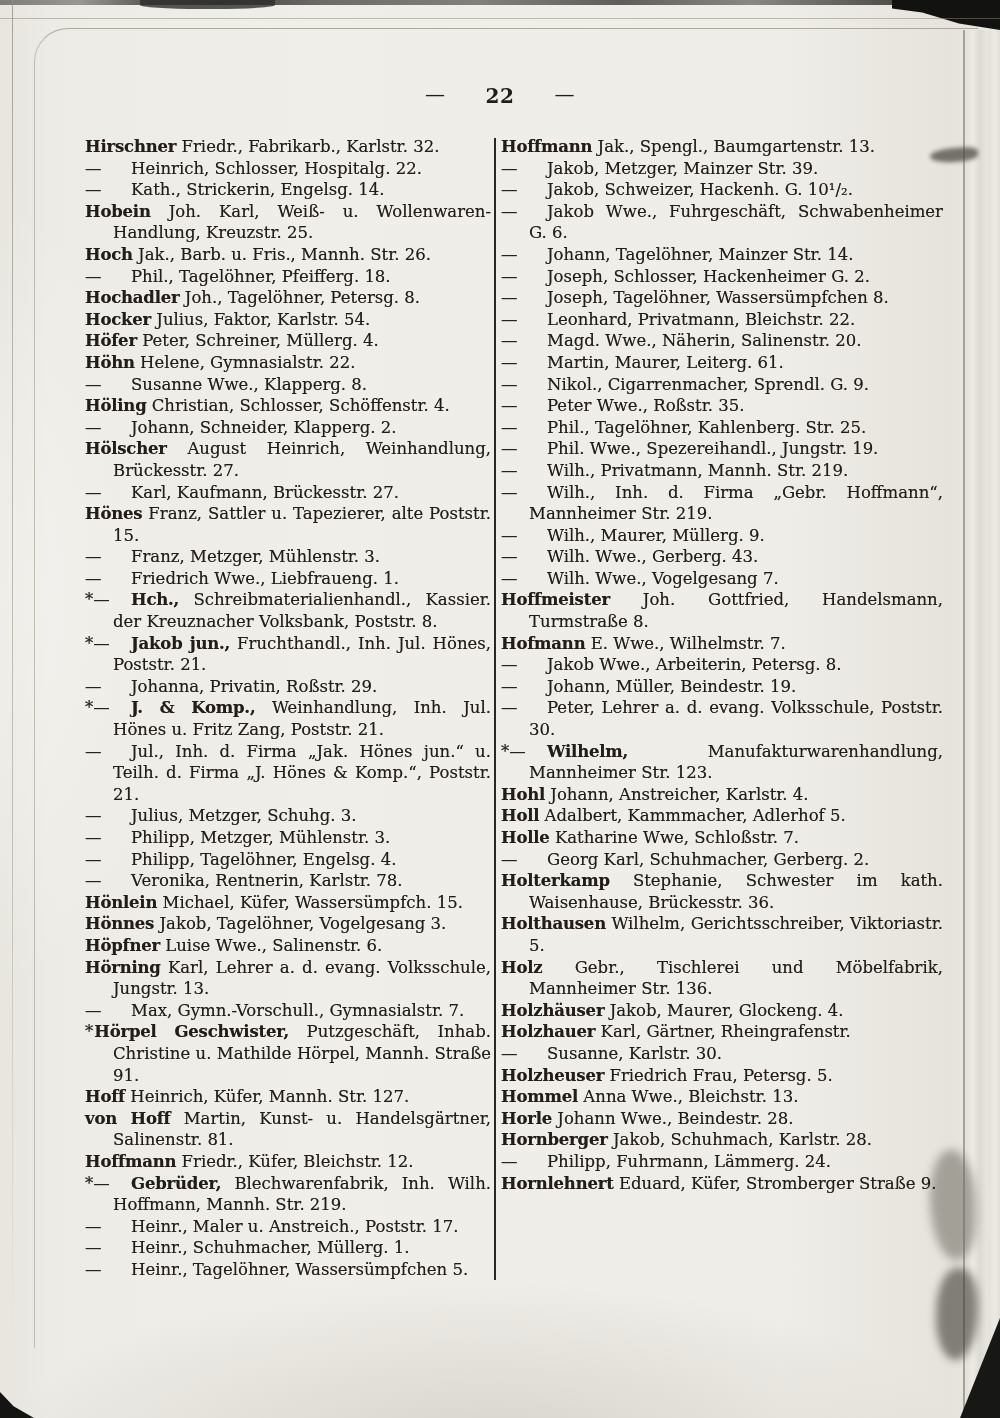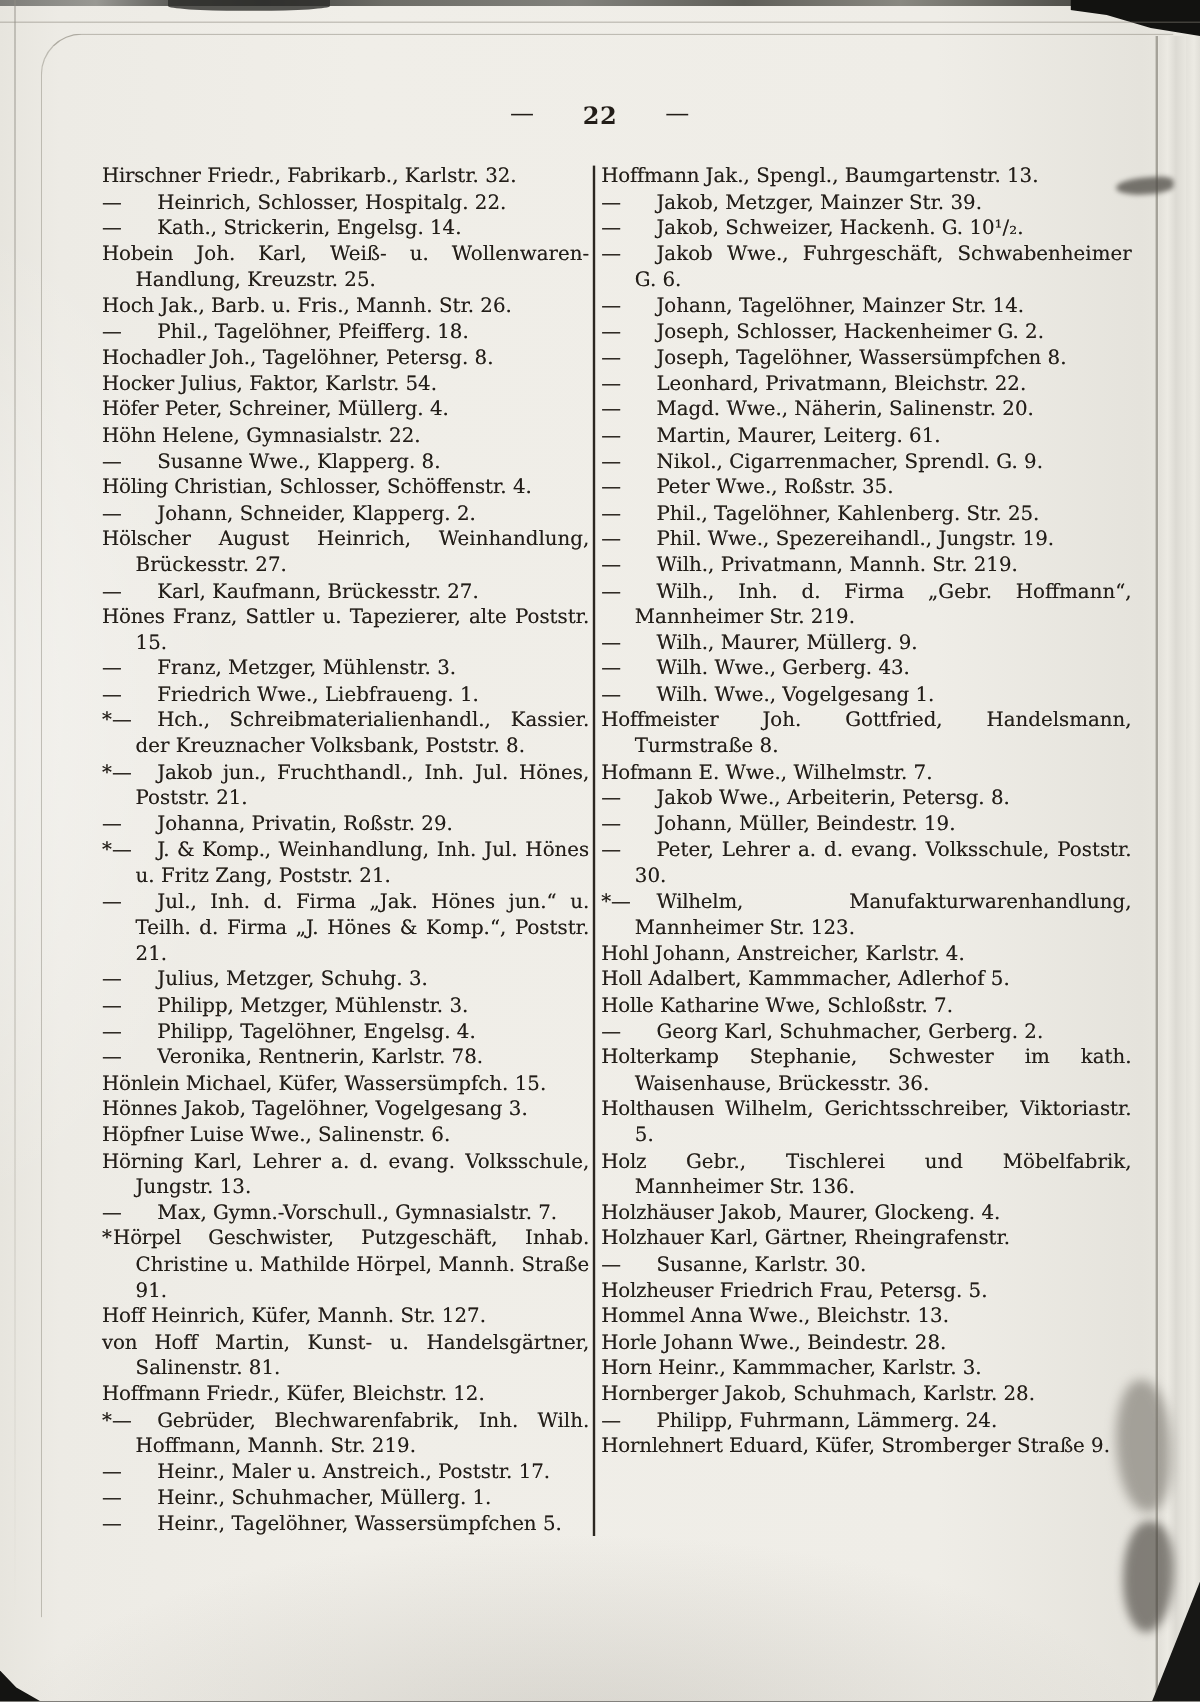--- a/index.html
+++ b/index.html
@@ -48,21 +48,21 @@
     font-size:20px;font-weight:bold;letter-spacing:.5px;}
   .header .dash{font-weight:normal;transform:translateY(-2px);}
   
   .columns{position:absolute;left:85px;top:136px;width:858px;display:flex;}
   .col{font-size:16.5px;line-height:21.6px;text-align:justify;}
   .col-left{width:406px;}
   .divider{width:2px;background:#2b2721;margin:2px 5px 0 3px;}
   .col-right{flex:1;}
   .entry{padding-left:28px;text-indent:-28px;
     text-shadow:0 0 .5px rgba(35,28,20,.55);}
-  .entry b{font-weight:normal;letter-spacing:-.2px;}
+  .entry b{font-weight:bold;letter-spacing:-.2px;}
   .prefix{display:inline-block;text-indent:0;}
   .prefix.dash{width:46px;}
   .prefix.star-only{margin-right:1px;}
 </style>
 </head>
 <body>
 
 <div class="page" style="--ink: #221d18;">
 
   <div class="art top-strip"></div>
@@ -141,40 +141,39 @@
         <div class="entry"><span class="prefix dash">—</span><span>Magd. Wwe., Näherin, Salinenstr. 20.</span></div>
         <div class="entry"><span class="prefix dash">—</span><span>Martin, Maurer, Leiterg. 61.</span></div>
         <div class="entry"><span class="prefix dash">—</span><span>Nikol., Cigarrenmacher, Sprendl. G. 9.</span></div>
         <div class="entry"><span class="prefix dash">—</span><span>Peter Wwe., Roßstr. 35.</span></div>
         <div class="entry"><span class="prefix dash">—</span><span>Phil., Tagelöhner, Kahlenberg. Str. 25.</span></div>
         <div class="entry"><span class="prefix dash">—</span><span>Phil. Wwe., Spezereihandl., Jungstr. 19.</span></div>
         <div class="entry"><span class="prefix dash">—</span><span>Wilh., Privatmann, Mannh. Str. 219.</span></div>
         <div class="entry"><span class="prefix dash">—</span><span>Wilh., Inh. d. Firma „Gebr. Hoffmann“, Mannheimer Str. 219.</span></div>
         <div class="entry"><span class="prefix dash">—</span><span>Wilh., Maurer, Müllerg. 9.</span></div>
         <div class="entry"><span class="prefix dash">—</span><span>Wilh. Wwe., Gerberg. 43.</span></div>
-        <div class="entry"><span class="prefix dash">—</span><span>Wilh. Wwe., Vogelgesang 1.</span></div>
+        <div class="entry"><span class="prefix dash">—</span><span>Wilh. Wwe., Vogelgesang 7.</span></div>
         <div class="entry"><b>Hoffmeister</b> <span>Joh. Gottfried, Handelsmann, Turmstraße 8.</span></div>
         <div class="entry"><b>Hofmann</b> <span>E. Wwe., Wilhelmstr. 7.</span></div>
         <div class="entry"><span class="prefix dash">—</span><span>Jakob Wwe., Arbeiterin, Petersg. 8.</span></div>
         <div class="entry"><span class="prefix dash">—</span><span>Johann, Müller, Beindestr. 19.</span></div>
         <div class="entry"><span class="prefix dash">—</span><span>Peter, Lehrer a. d. evang. Volksschule, Poststr. 30.</span></div>
         <div class="entry"><span class="prefix dash">*—</span><b>Wilhelm,</b> <span>Manufakturwarenhandlung, Mannheimer Str. 123.</span></div>
         <div class="entry"><b>Hohl</b> <span>Johann, Anstreicher, Karlstr. 4.</span></div>
         <div class="entry"><b>Holl</b> <span>Adalbert, Kammmacher, Adlerhof 5.</span></div>
         <div class="entry"><b>Holle</b> <span>Katharine Wwe, Schloßstr. 7.</span></div>
         <div class="entry"><span class="prefix dash">—</span><span>Georg Karl, Schuhmacher, Gerberg. 2.</span></div>
         <div class="entry"><b>Holterkamp</b> <span>Stephanie, Schwester im kath. Waisenhause, Brückesstr. 36.</span></div>
         <div class="entry"><b>Holthausen</b> <span>Wilhelm, Gerichtsschreiber, Viktoriastr. 5.</span></div>
         <div class="entry"><b>Holz</b> <span>Gebr., Tischlerei und Möbelfabrik, Mannheimer Str. 136.</span></div>
         <div class="entry"><b>Holzhäuser</b> <span>Jakob, Maurer, Glockeng. 4.</span></div>
         <div class="entry"><b>Holzhauer</b> <span>Karl, Gärtner, Rheingrafenstr.</span></div>
         <div class="entry"><span class="prefix dash">—</span><span>Susanne, Karlstr. 30.</span></div>
         <div class="entry"><b>Holzheuser</b> <span>Friedrich Frau, Petersg. 5.</span></div>
         <div class="entry"><b>Hommel</b> <span>Anna Wwe., Bleichstr. 13.</span></div>
         <div class="entry"><b>Horle</b> <span>Johann Wwe., Beindestr. 28.</span></div>
-        <div class="entry"><b>Horn</b> <span>Heinr., Kammmacher, Karlstr. 3.</span></div>
         <div class="entry"><b>Hornberger</b> <span>Jakob, Schuhmach, Karlstr. 28.</span></div>
         <div class="entry"><span class="prefix dash">—</span><span>Philipp, Fuhrmann, Lämmerg. 24.</span></div>
         <div class="entry"><b>Hornlehnert</b> <span>Eduard, Küfer, Stromberger Straße 9.</span></div>
       </div>
   </div>
 
 </div>
 
 </body></html>

